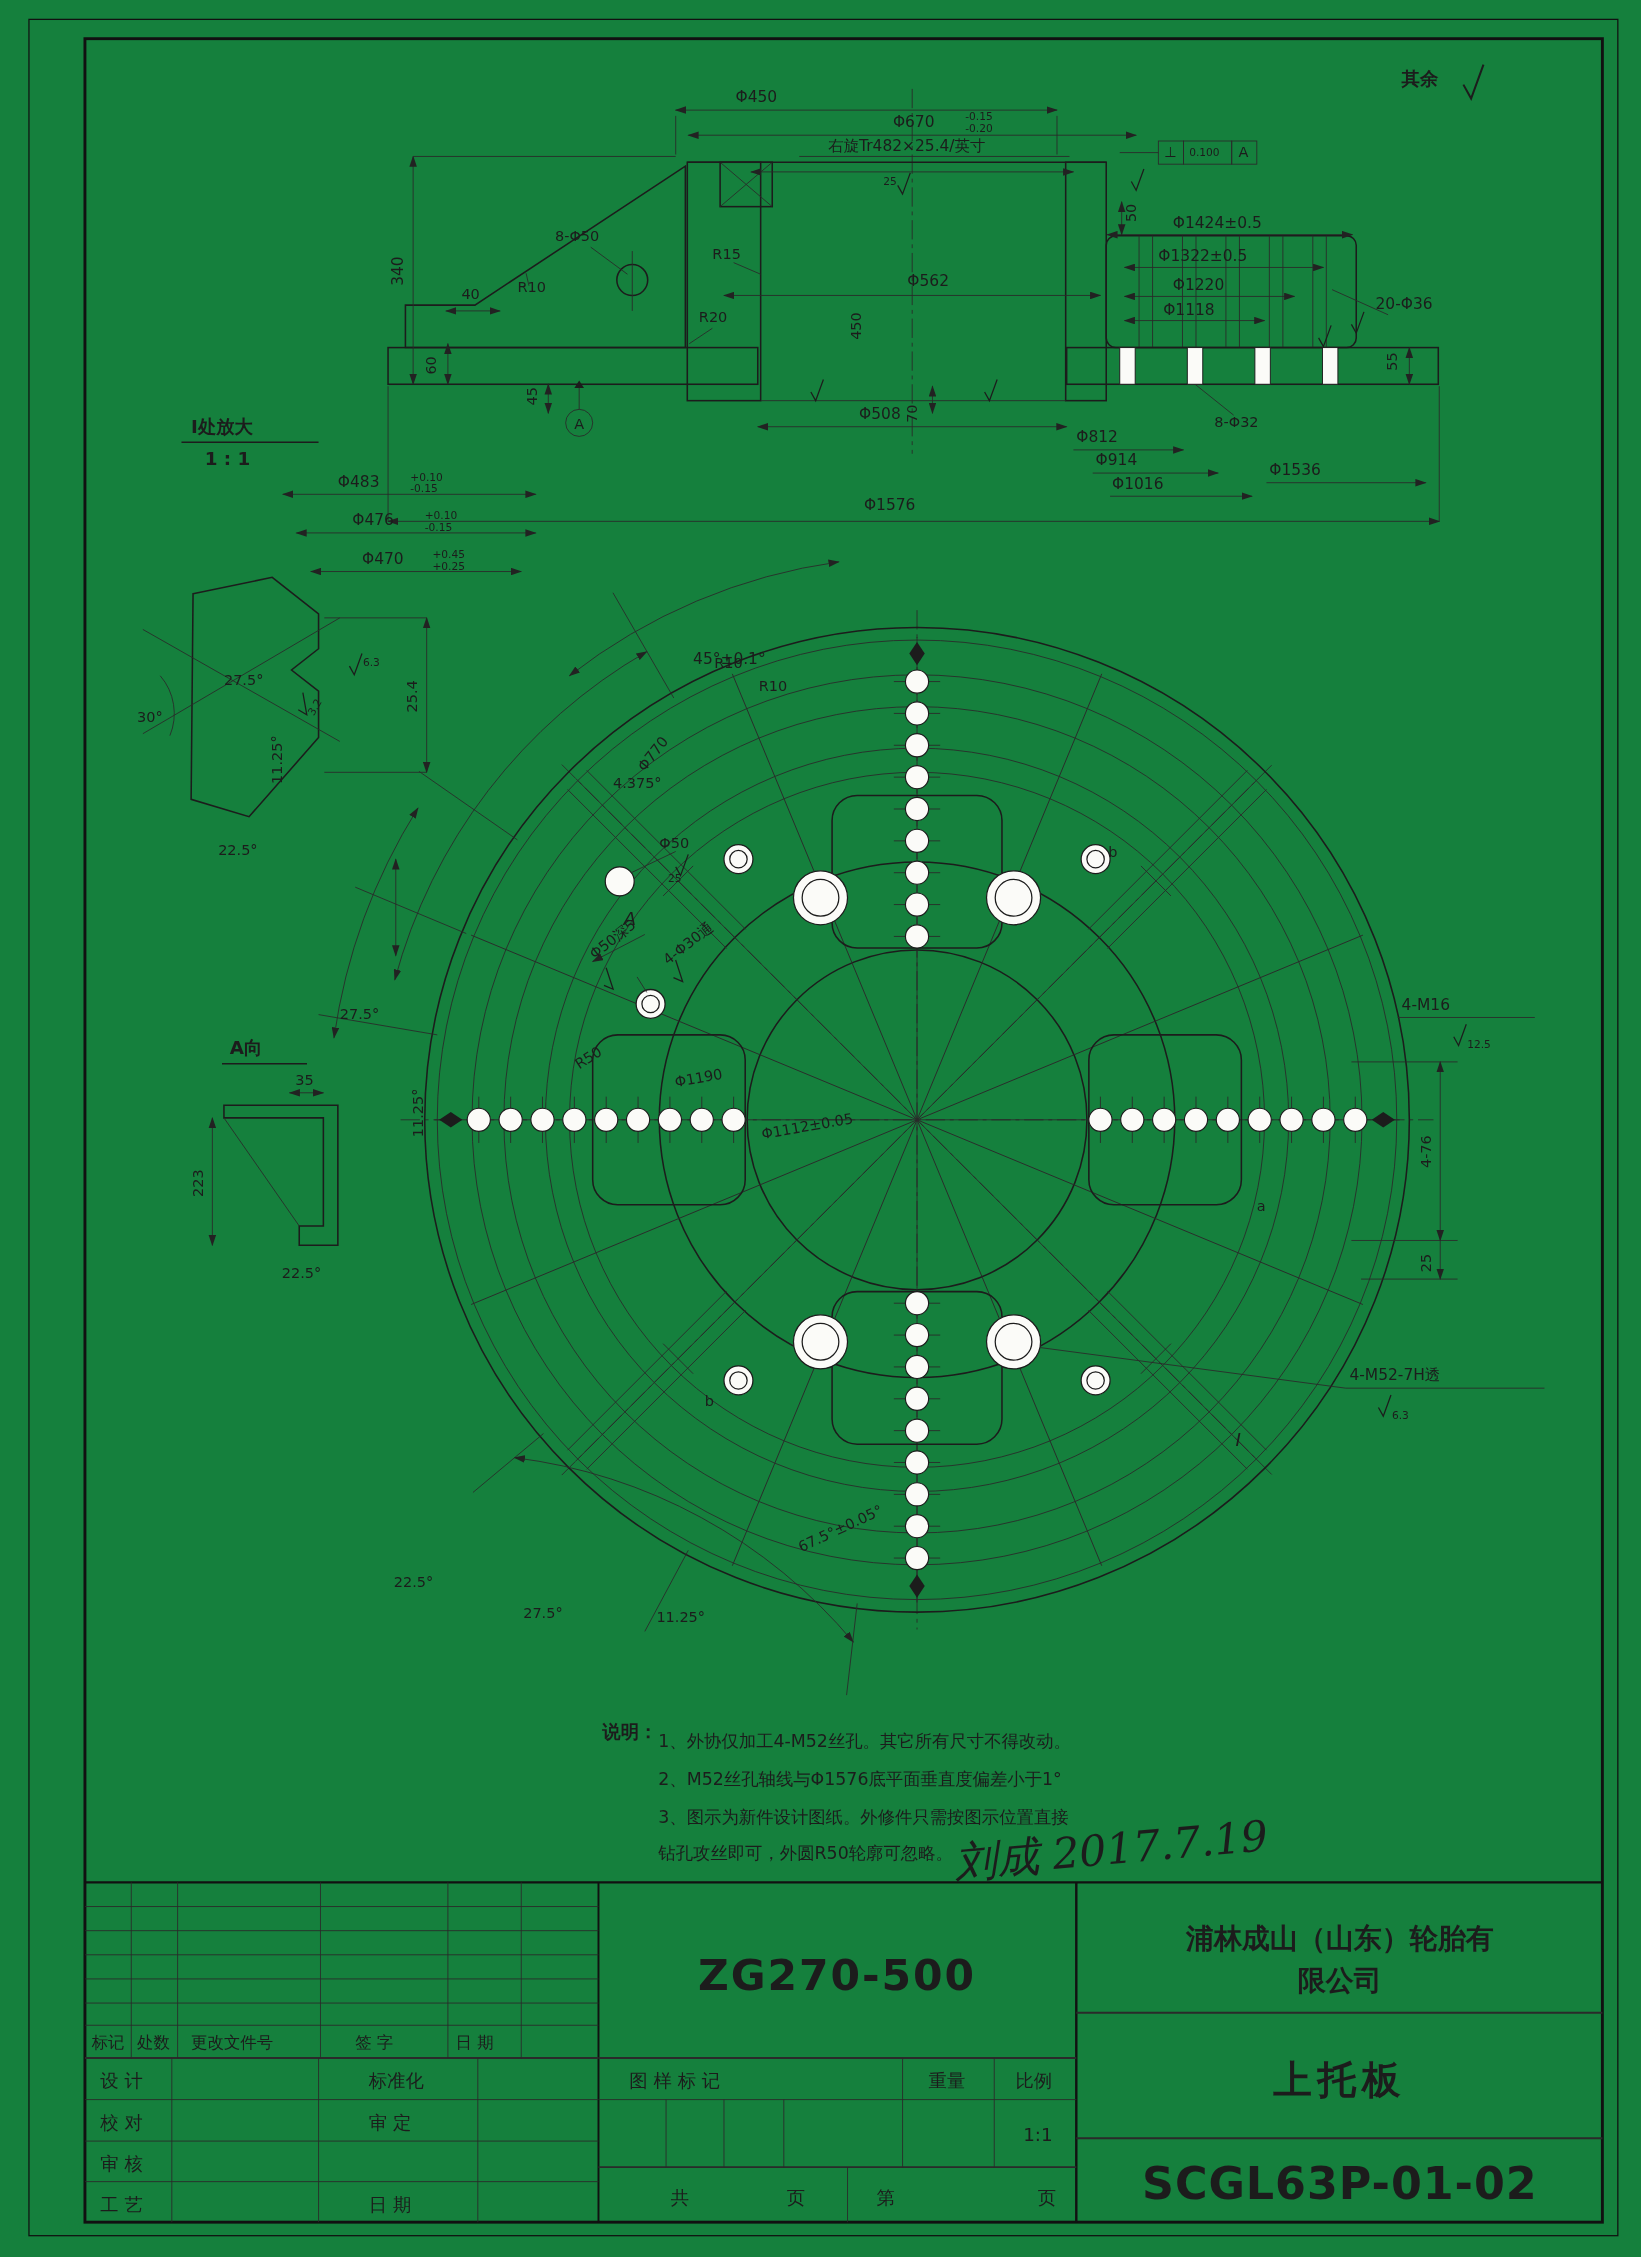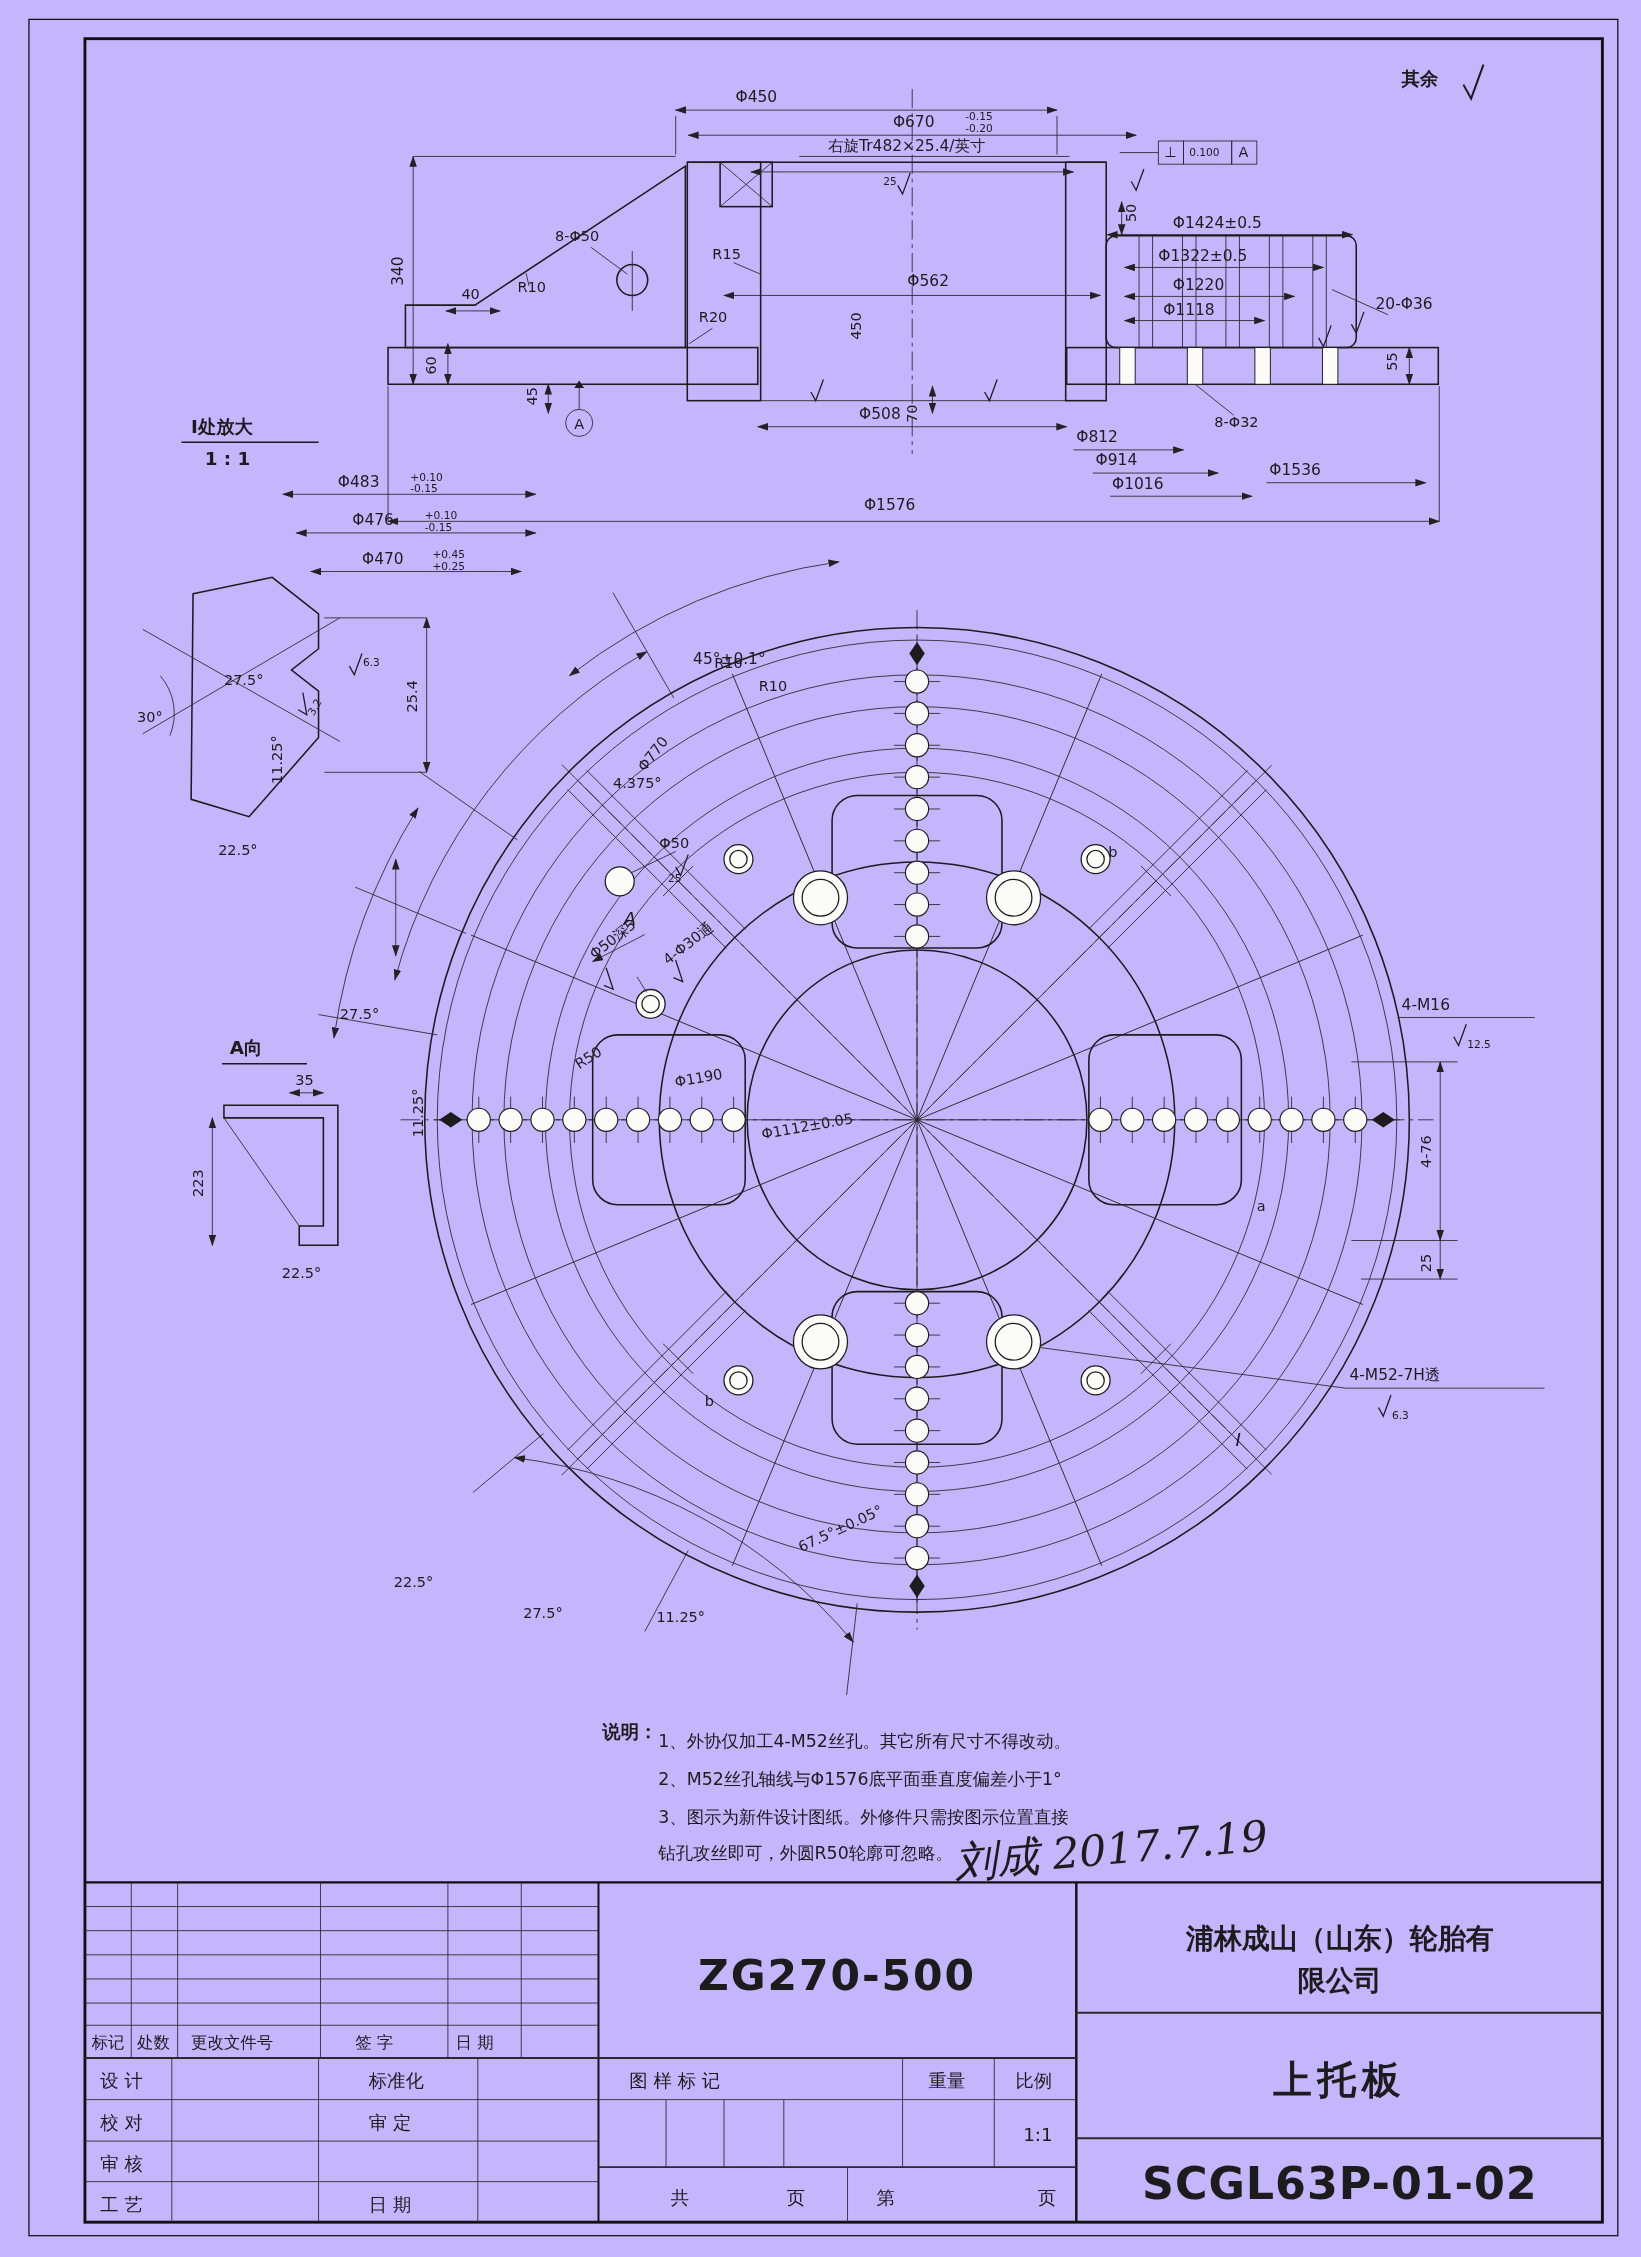--- a/index.html
+++ b/index.html
@@ -1,16 +1,16 @@
 <!DOCTYPE html>
 <html><head>
 <meta charset="utf-8">
 <style>
   html,body{margin:0;padding:0;background:#e8e8e4;}
-  #sheet{width:1641px;height:2257px;background:#c4b5fd;position:relative;margin:0 auto;}
+  #sheet{width:1641px;height:2257px;background:#15803d;position:relative;margin:0 auto;}
   svg{display:block;}
   text{font-family:"DejaVu Sans",sans-serif;fill:#1c1c1c;}
   .d{font-size:16px;}
   .d2{font-size:15px;}
   .s{font-size:11px;}
   .cjk{font-size:18px;}
   .cjkb{font-size:19px;font-weight:bold;}
   .hdr{font-size:17px;}
   .lbl{font-size:19px;}
   .big{font-size:44px;font-weight:bold;letter-spacing:2px;}

